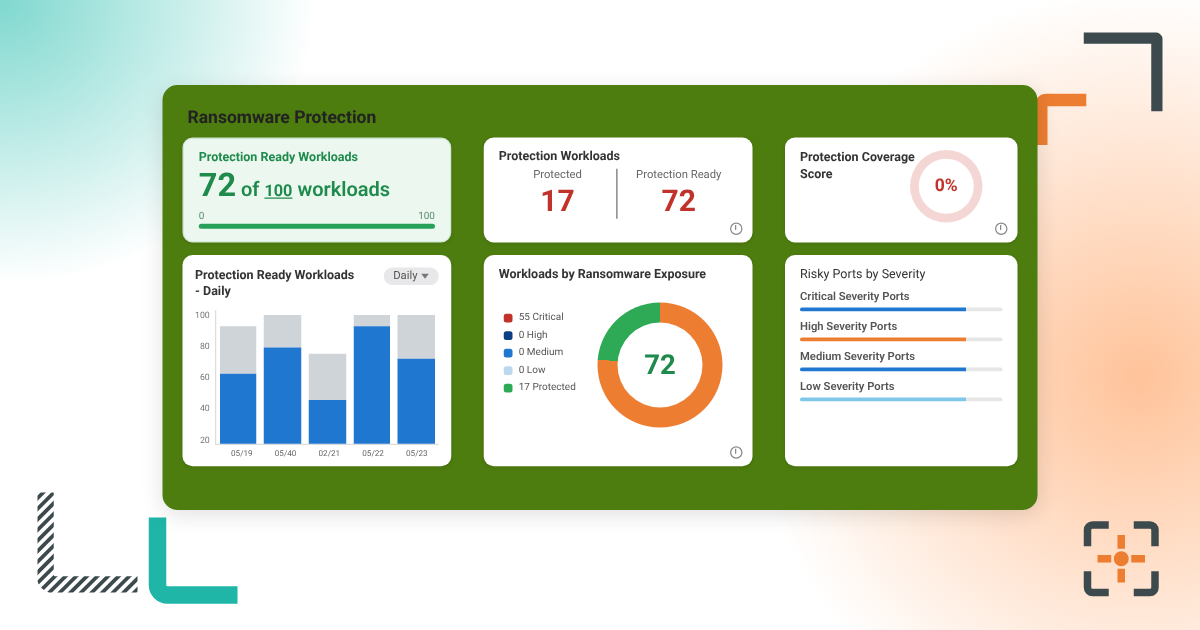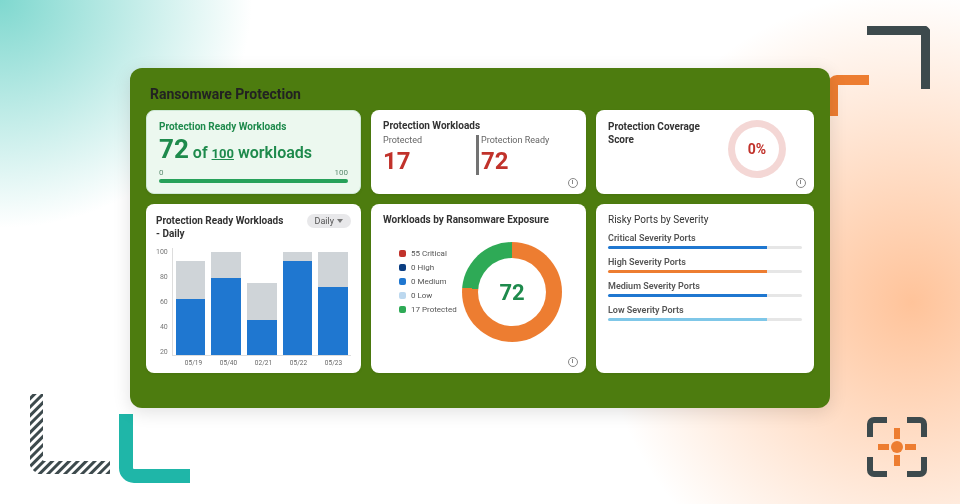--- a/index.html
+++ b/index.html
@@ -6,36 +6,36 @@
   body{width:960px;height:504px;overflow:hidden;position:relative;background:#fff}
   .bg-grad{position:absolute;inset:0;background:
     radial-gradient(ellipse 420px 380px at 0% 0%, #7fd8cf 0%, rgba(127,216,207,0) 60%),
     radial-gradient(ellipse 520px 520px at 95% 60%, rgba(255,175,120,0.75) 0%, rgba(255,175,120,0) 60%);
     z-index:0}
   
   .br{position:absolute;z-index:1}
   .br svg{display:block}
   .panel{position:absolute;left:130px;top:68px;width:700px;height:340px;background:#4d7c0f;border-radius:12px;box-shadow:0 4px 18px rgba(0,0,0,.12);z-index:2;padding:16px}
   h1.title{font-size:14px;font-weight:700;color:#222;margin:2px 0 8px 4px}
-  .row{display:flex;gap:10px}
+  .row{display:flex;gap:26px}
   .card{background:#fff;border-radius:8px;box-shadow:0 1px 3px rgba(0,0,0,.08);padding:10px 12px;position:relative}
   
   .c-ready{flex:0 0 215px;background:#ecf8ef;border:1px solid #cfe9d6}
   .c-ready .hdr{font-size:10px;font-weight:700;color:#1e8a4c}
   .c-ready .big{margin-top:4px;color:#1e8a4c;font-weight:700}
   .c-ready .big .n{font-size:26px;line-height:1}
   .c-ready .big .of{font-size:16px;font-weight:600}
   .c-ready .big .tot{font-size:13px;text-decoration:underline}
   .c-ready .scale{display:flex;justify-content:space-between;font-size:8px;color:#5b8a6f;margin-top:6px}
   .c-ready .bar{height:4px;border-radius:2px;background:linear-gradient(to right,#27a15a,#27a15a);margin-top:2px;width:100%}
   .c-pw{flex:0 0 215px}
   .c-pw .hdr{font-size:10px;font-weight:700;color:#333}
   .c-pw .pair{display:flex;margin-top:4px}
-  .c-pw .col{flex:1;text-align:left}
-  .c-pw .col+.col{border-left:3px solid #737373;padding-left:2px}
+  .c-pw .col{flex:1;text-align:center}
+  .c-pw .col+.col{border-left:1px solid #737373;padding-left:2px}
   .c-pw .lbl{font-size:9px;color:#666}
   .c-pw .val{font-size:24px;font-weight:700;color:#c1322b;margin-top:2px}
   .c-score{flex:1}
   .c-score .hdr{font-size:10px;font-weight:700;color:#333;max-width:110px;line-height:1.3}
   .ring-wrap{position:absolute;right:28px;top:10px}
   .ring{width:58px;height:58px;border-radius:50%;background:conic-gradient(#c1322b 0deg 0deg,#f4d7d5 0deg 360deg);display:flex;align-items:center;justify-content:center}
   .ring .inner{width:44px;height:44px;border-radius:50%;background:#fff;display:flex;align-items:center;justify-content:center;font-size:14px;font-weight:700;color:#c1322b}
   .clock{position:absolute;right:8px;bottom:6px;width:10px;height:10px;border:1px solid #888;border-radius:50%}
   .clock::after{content:"";position:absolute;left:3px;top:1px;width:1px;height:4px;background:#888}
   
@@ -48,21 +48,21 @@
   .yaxis{display:flex;flex-direction:column;justify-content:space-between;height:108px;font-size:7px;color:#777;align-items:flex-end;padding-right:4px}
   .bars{flex:1;display:flex;align-items:flex-end;gap:6px;height:108px;border-left:1px solid #ddd;border-bottom:1px solid #ddd;padding:0 3px}
   .bcol{flex:1;display:flex;flex-direction:column;justify-content:flex-end;align-items:stretch;height:100%}
   .seg-top{background:#cfd4d8}
   .seg-bot{background:#1f77d0}
   .xaxis{display:flex;gap:6px;margin-left:20px;padding:3px 3px 0;font-size:6.5px;color:#666}
   .xaxis span{flex:1;text-align:center}
   .c-donut{flex:0 0 215px}
   .c-donut .hdr{font-size:10px;font-weight:700;color:#333}
   .legend{position:absolute;left:12px;top:40px;font-size:8px;color:#555}
-  .legend div{display:flex;align-items:center;gap:5px;margin:5px 16px}
+  .legend div{display:flex;align-items:flex-end;gap:5px;margin:5px 4px}
   .sw{width:7px;height:7px;border-radius:2px;display:inline-block}
   .donut{position:absolute;right:24px;top:38px;width:100px;height:100px;border-radius:50%}
   .donut .inner{position:absolute;inset:16px;background:#fff;border-radius:50%;display:flex;align-items:center;justify-content:center;font-size:22px;font-weight:700;color:#1e8a4c}
   .c-ports{flex:1}
   .c-ports .hdr{font-size:10px;font-weight:400;color:#333}
   .plist{margin-top:6px}
   .prow{margin:8px 0}
   .prow .pl{font-size:9px;color:#555;font-weight:600;margin-bottom:3px}
   .pbar{height:3px;width:100%;border-radius:2px}
   

